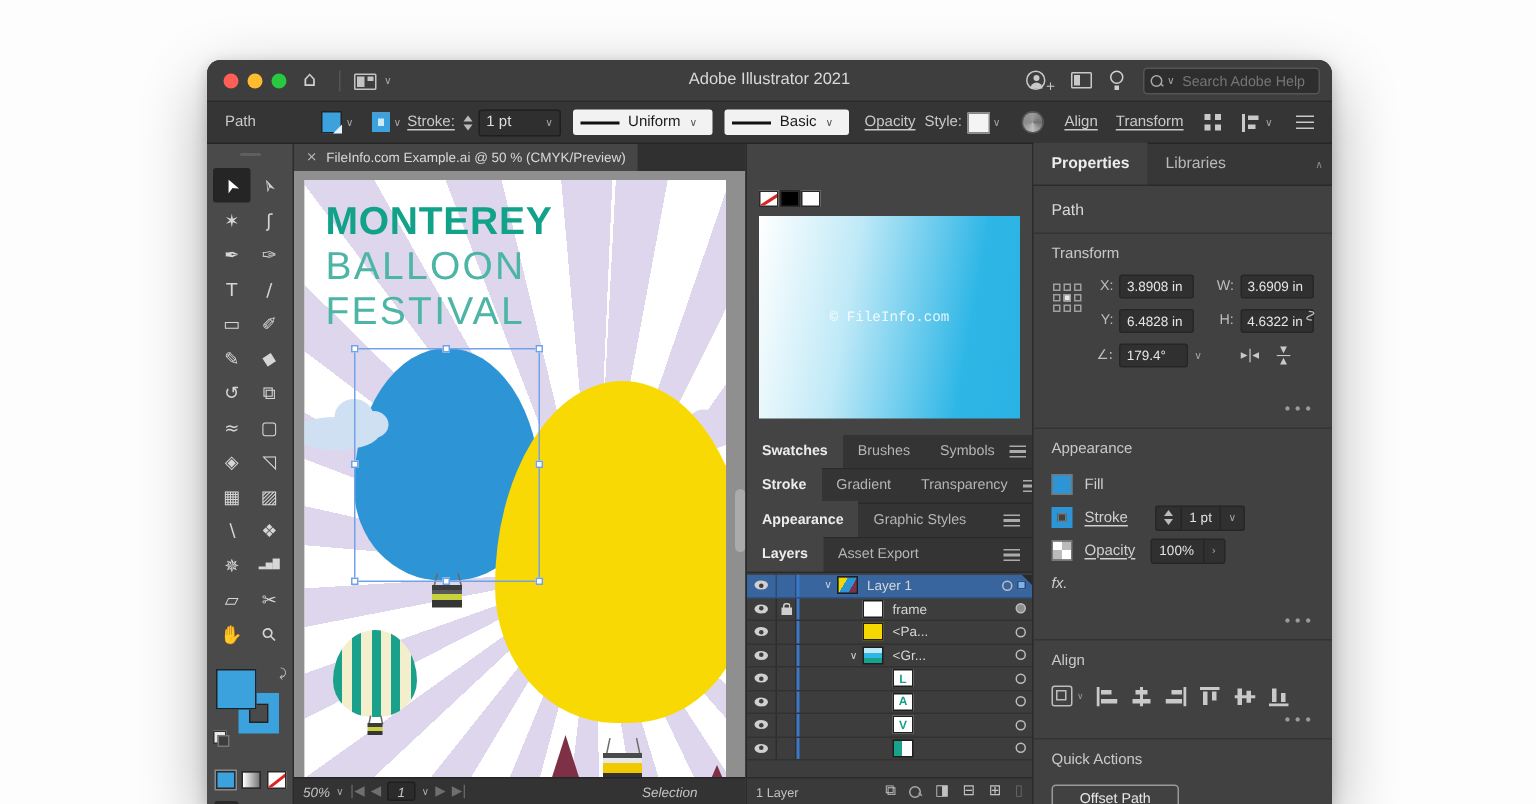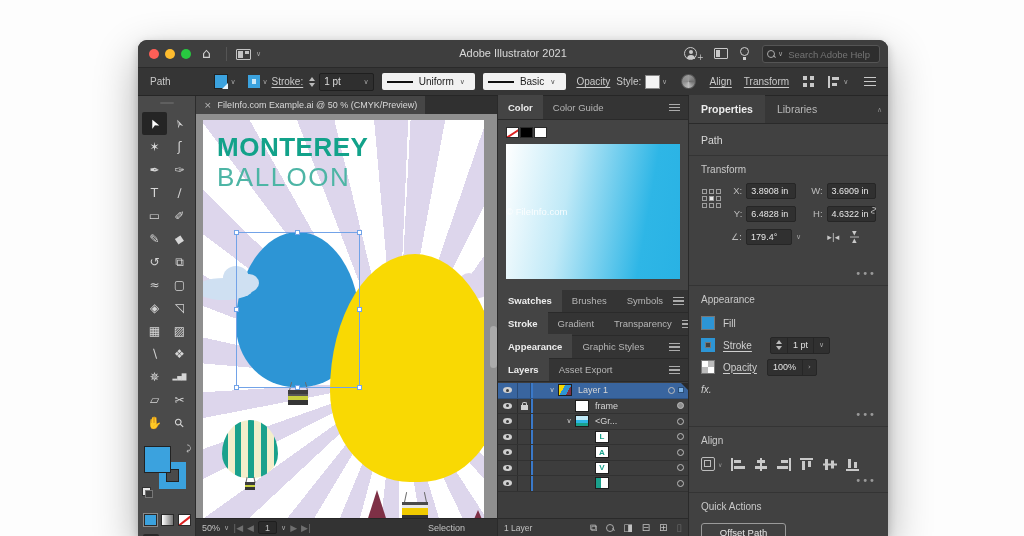--- a/index.html
+++ b/index.html
@@ -133,40 +133,40 @@
   .b-mini .rope.r2{left:32px;top:57px;height:6px;transform:rotate(-12deg);}
   .spire{position:absolute;width:0;height:0;z-index:7;}
   .spire1{left:158px;bottom:0;border-left:16px solid transparent;border-right:16px solid transparent;border-bottom:50px solid #7e3046;}
   .spire2{left:262px;bottom:0;border-left:13px solid transparent;border-right:13px solid transparent;border-bottom:30px solid #7e3046;}
   .selbox{position:absolute;left:33px;top:112px;width:124px;height:156px;border:1px solid #72a3e8;z-index:8;}
   .handle{position:absolute;width:5px;height:5px;background:#fff;border:1px solid #72a3e8;}
   .h-tl{left:-3px;top:-3px;}.h-tm{left:50%;margin-left:-3px;top:-3px;}.h-tr{right:-3px;top:-3px;}
   .h-ml{left:-3px;top:50%;margin-top:-3px;}.h-mr{right:-3px;top:50%;margin-top:-3px;}
   .h-bl{left:-3px;bottom:-3px;}.h-bm{left:50%;margin-left:-3px;bottom:-3px;}.h-br{right:-3px;bottom:-3px;}
   .canvas-pill{position:absolute;right:0;top:212px;width:7px;height:42px;border-radius:4px;background:rgba(255,255,255,.25);}
-  .docstatus{position:absolute;left:0;right:0;bottom:0;height:18px;background:#333;border-top:1px solid #262626;display:flex;align-items:center;font-size:9px;color:#c2c2c2;gap:4px;padding:0 6px;}
+  .docstatus{position:absolute;left:0;right:0;bottom:0;height:18px;background:#333;border-top:1px solid #262626;display:flex;align-items:center;font-size:9px;color:#c2c2c2;gap:4px;padding:0 6px;font-style:italic;}
   .ds-dim{color:#6f6f6f;}
   .ds-field{background:#2b2b2b;border:1px solid #1f1f1f;padding:0 6px;height:13px;display:inline-flex;align-items:center;border-radius:2px;}
   .ds-sel{margin-left:auto;margin-right:26px;}
 
   
   .midcol{position:absolute;left:359px;top:0;width:191px;bottom:0;background:#3c3c3c;border-left:1px solid #2a2a2a;}
   .ptabbar{position:relative;height:24px;background:#343434;border-bottom:1px solid #2a2a2a;display:flex;align-items:flex-end;font-size:9.5px;color:#b5b5b5;}
   .ptab{padding:0 10px;height:24px;display:flex;align-items:center;}
   .ptab.active{background:#444;color:#ececec;font-weight:700;}
   .ptab-burger{margin-left:auto;margin-right:8px;position:relative;width:11px;height:8px;align-self:center;}
   .ptab-burger i{position:absolute;left:0;width:11px;height:1.3px;background:#ababab;}
   .ptab-burger i:nth-child(1){top:0;}.ptab-burger i:nth-child(2){top:3.3px;}.ptab-burger i:nth-child(3){top:6.6px;}
   .colorpanel{position:absolute;left:0;top:0;right:0;height:194px;background:#444;}
   .cp-swatches{position:absolute;left:8px;top:31px;display:flex;gap:1px;}
   .cp-sw{width:13px;height:11px;border:1px solid #2a2a2a;}
   .cp-none{background:#fff;position:relative;overflow:hidden;}
   .cp-none::after{content:"";position:absolute;left:-2px;top:4px;width:18px;height:2px;background:#d22;transform:rotate(-33deg);}
   .cp-black{background:#000;}.cp-white{background:#fff;}
-  .cp-grad{position:absolute;left:8px;top:48px;right:8px;height:135px;background:linear-gradient(100deg,#ffffff 0%,#bfe9f7 35%,#2eb6e6 78%,#29b2e4 100%);display:flex;align-items:center;}
+  .cp-grad{position:absolute;left:8px;top:48px;right:8px;height:135px;background:linear-gradient(100deg,#ffffff 0%,#bfe9f7 35%,#2eb6e6 78%,#29b2e4 100%);display:flex;align-items:center;justify-content:center;font-family:Liberation Mono, monospace;}
   .cp-watermark{color:rgba(255,255,255,.85);font-size:9.5px;}
   .tabrow{position:absolute;left:0;right:0;height:23px;}
   .tr1{top:194px;}.tr2{top:217px;}.tr3{top:240px;}.tr4{top:263px;}
   .tabrow .ptabbar{height:23px;}
   .layerslist{position:absolute;left:0;right:0;top:287px;bottom:18px;background:#3d3d3d;overflow:hidden;}
   .lrow{position:relative;height:15.5px;display:flex;align-items:center;font-size:9px;color:#d5d5d5;border-bottom:1px solid rgba(0,0,0,.18);}
   .lrow.selected{background:#39659f;}
   .lcol-eye{width:20px;display:flex;align-items:center;justify-content:center;flex:0 0 auto;border-right:1px solid rgba(0,0,0,.25);align-self:stretch;}
   .eye{width:9px;height:6px;border-radius:50%;background:#d0d0d0;position:relative;}
   .eye::after{content:"";position:absolute;left:3px;top:1.5px;width:3px;height:3px;border-radius:50%;background:#3d3d3d;}
@@ -420,20 +420,21 @@
           <span class="x glyph">×</span>
           <span>FileInfo.com Example.ai @ 50 % (CMYK/Preview)</span>
         </div>
       </div>
       <div class="canvas">
         <div class="poster">
           <div class="rays"></div>
           <div class="p-title">
             <div class="p-t1">MONTEREY</div>
             <div class="p-t2">BALLOON</div>
+            <div class="p-t2">FESTIVAL</div>
           </div>
           <div class="cloud cloudB"></div>
           <div class="balloon b-yellow">
             <div class="bl-body"></div>
             <span class="rope r1"></span>
               <span class="rope r2"></span>
             <div class="basket"></div>
           </div>
           <div class="balloon b-blue">
             <div class="bl-body"></div>
@@ -473,29 +474,20 @@
         </span>
         <span class="chev glyph">∨</span>
         <span class="ds-dim glyph">▶</span>
         <span class="ds-dim glyph">▶|</span>
         <span class="ds-sel">Selection</span>
       </div>
     </div>
 
     <div class="midcol">
       <div class="colorpanel">
-        <div class="ptabbar">
-          <div class="ptab active">Color</div>
-          <div class="ptab">Color Guide</div>
-          <span class="ptab-burger">
-              <i></i>
-              <i></i>
-              <i></i>
-            </span>
-        </div>
         <div class="cp-swatches">
           <span class="cp-sw cp-none"></span>
           <span class="cp-sw cp-black"></span>
           <span class="cp-sw cp-white"></span>
         </div>
         <div class="cp-grad">
           <span class="cp-watermark">© FileInfo.com</span>
         </div>
       </div>
 
@@ -569,20 +561,33 @@
             </div>
             <div class="lcol-lock">
               <span class="lock"></span>
             </div>
             <div class="lbar"></div>
             <div style="width: 42px; flex: 0 0 auto;"></div>
             <span class="lthumb" style="background: rgb(255, 255, 255);"></span>
             <span class="lname">frame</span>
             <span class="ltarget">
               <span class="ring shaded"></span>
+            </span>
+          </div>
+          <div class="lrow">
+            <div class="lcol-eye">
+              <span class="eye"></span>
+            </div>
+            <div class="lcol-lock"></div>
+            <div class="lbar"></div>
+            <div style="width: 42px; flex: 0 0 auto;"></div>
+            <span class="lthumb" style="background: rgb(245, 216, 0);"></span>
+            <span class="lname">&lt;Pa...</span>
+            <span class="ltarget">
+              <span class="ring"></span>
             </span>
           </div>
           <div class="lrow">
             <div class="lcol-eye">
               <span class="eye"></span>
             </div>
             <div class="lcol-lock"></div>
             <div class="lbar"></div>
             <div style="width: 30px; flex: 0 0 auto;"></div>
             <span class="lchev glyph">∨</span>

